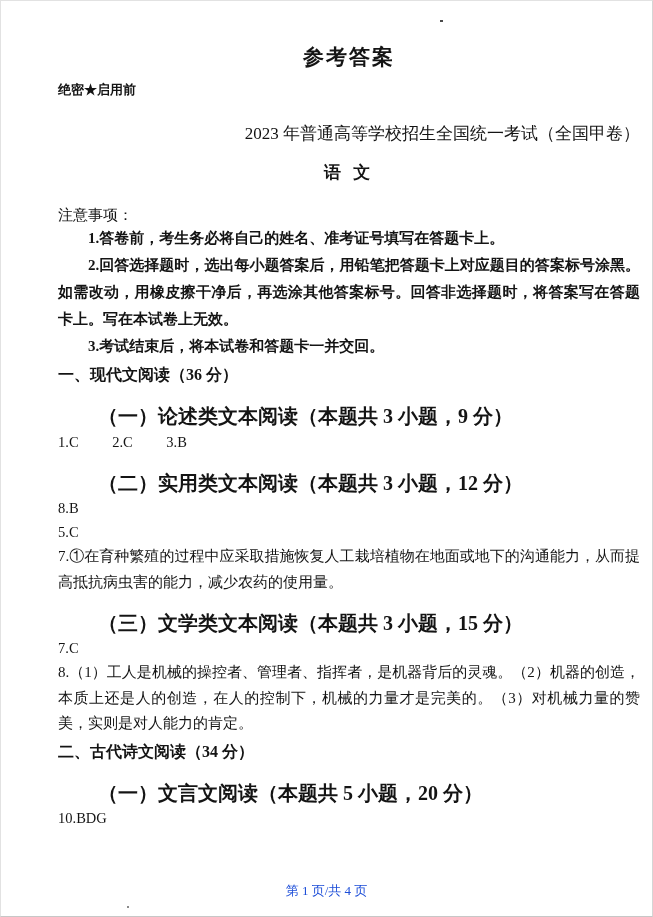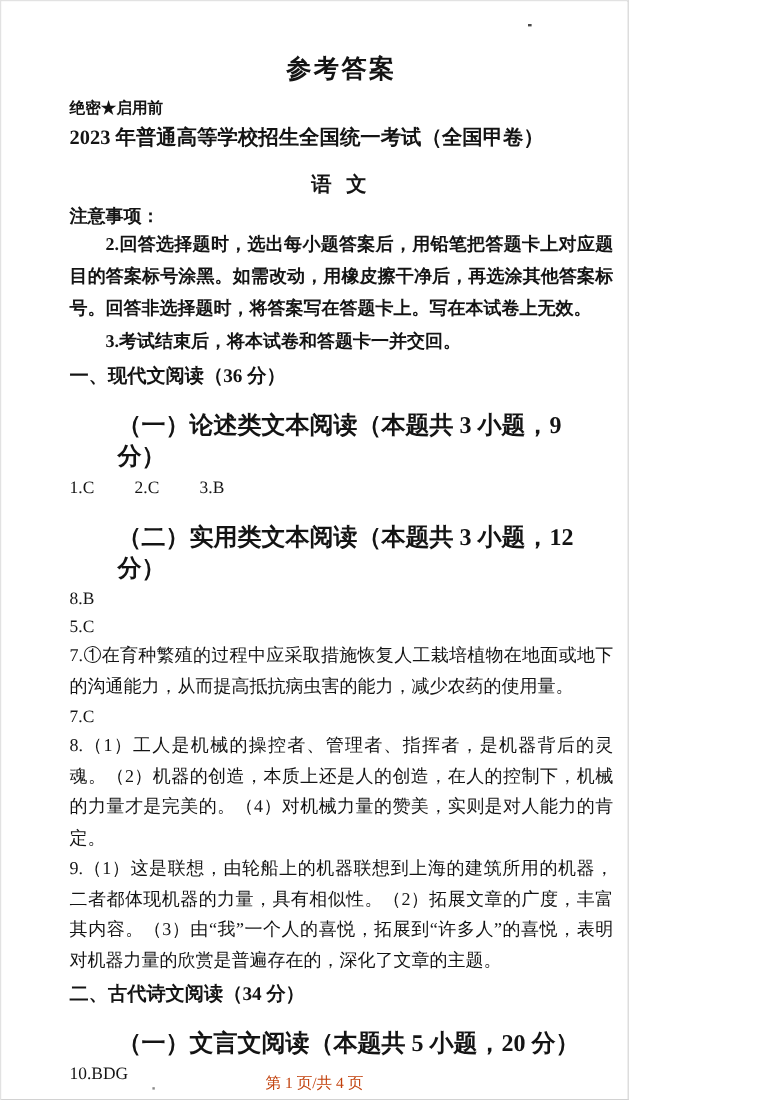--- a/index.html
+++ b/index.html
@@ -2,21 +2,21 @@
 <html><head>
 <meta charset="utf-8">
 <style>
   html, body {
     margin: 0;
     padding: 0;
     background: #ffffff;
   }
   .page {
     position: relative;
-    width: 524px;
+    width: 653px;
     height: 917px;
     box-sizing: border-box;
     background: #ffffff;
     border: 1px solid #e2e2e2;
     border-bottom-color: #c7c7c7;
     border-right-color: #d5d5d5;
     font-family: "Liberation Serif", "DejaVu Serif", serif;
     color: #141414;
     overflow: hidden;
   }
@@ -30,38 +30,38 @@
     line-height: 24px;
     letter-spacing: 2px;
   }
   .security {
     margin-top: 12px;
     font-size: 13px;
     font-weight: bold;
     line-height: 18px;
   }
   .exam-title {
-    margin-top: 4px;
-    text-align: left;
+    margin-top: 23px;
+    text-align: right;
     font-size: 17px;
-    font-weight: bold;
+    font-weight: normal;
     line-height: 24px;
   }
   .subject {
     margin-top: 16px;
     text-align: center;
     font-size: 17px;
     font-weight: bold;
     line-height: 22px;
     letter-spacing: 4px;
   }
   .notice-heading {
-    margin-top: 6px;
+    margin-top: 21px;
     font-size: 15px;
-    font-weight: bold;
+    font-weight: normal;
     line-height: 20px;
   }
   .notice-item {
     margin: 0;
     font-size: 15px;
     font-weight: bold;
     line-height: 27px;
     text-indent: 2em;
     text-align: justify;
   }
@@ -93,24 +93,24 @@
   .answer-para {
     margin: 0;
     font-size: 15px;
     line-height: 25.5px;
     text-align: justify;
   }
   .footer {
     position: absolute;
     left: 0;
     right: 0;
-    bottom: 4px;
+    bottom: 16px;
     text-align: center;
     font-size: 13px;
-    color: #c2410c;
+    color: #1d4ed8;
   }
   .speck-top {
     position: absolute;
     left: 439px;
     top: 19px;
     width: 3px;
     height: 2px;
     background: #4a4a4a;
   }
   .speck-bottom {
@@ -131,40 +131,41 @@
   <div class="content">
     <div class="doc-title">参考答案</div>
 
     <div class="security">绝密★启用前</div>
 
     <div class="exam-title">2023 年普通高等学校招生全国统一考试（全国甲卷）</div>
 
     <div class="subject">语 文</div>
 
     <div class="notice-heading">注意事项：</div>
+    <p class="notice-item">1.答卷前，考生务必将自己的姓名、准考证号填写在答题卡上。</p>
     <p class="notice-item">2.回答选择题时，选出每小题答案后，用铅笔把答题卡上对应题目的答案标号涂黑。如需改动，用橡皮擦干净后，再选涂其他答案标号。回答非选择题时，将答案写在答题卡上。写在本试卷上无效。</p>
     <p class="notice-item">3.考试结束后，将本试卷和答题卡一并交回。</p>
 
     <div class="sec-heading">一、现代文阅读（36 分）</div>
 
     <div class="sub-heading">（一）论述类文本阅读（本题共 3 小题，9 分）</div>
     <div class="answer-row">
       <span class="ans">1.C</span>
       <span class="ans">2.C</span>
       <span class="ans">3.B</span>
     </div>
 
     <div class="sub-heading">（二）实用类文本阅读（本题共 3 小题，12 分）</div>
     <div class="answer-short">8.B</div>
     <div class="answer-short">5.C</div>
     <p class="answer-para">7.①在育种繁殖的过程中应采取措施恢复人工栽培植物在地面或地下的沟通能力，从而提高抵抗病虫害的能力，减少农药的使用量。</p>
 
+    <div class="sub-heading">（三）文学类文本阅读（本题共 3 小题，15 分）</div>
     <div class="answer-short">7.C</div>
-    <p class="answer-para">8.（1）工人是机械的操控者、管理者、指挥者，是机器背后的灵魂。（2）机器的创造，本质上还是人的创造，在人的控制下，机械的力量才是完美的。（4）对机械力量的赞美，实则是对人能力的肯定。</p>
-    <p class="answer-para">9.（1）这是联想，由轮船上的机器联想到上海的建筑所用的机器，二者都体现机器的力量，具有相似性。（2）拓展文章的广度，丰富其内容。（3）由“我”一个人的喜悦，拓展到“许多人”的喜悦，表明对机器力量的欣赏是普遍存在的，深化了文章的主题。</p>
+    <p class="answer-para">8.（1）工人是机械的操控者、管理者、指挥者，是机器背后的灵魂。（2）机器的创造，本质上还是人的创造，在人的控制下，机械的力量才是完美的。（3）对机械力量的赞美，实则是对人能力的肯定。</p>
 
     <div class="sec-heading">二、古代诗文阅读（34 分）</div>
     <div class="sub-heading">（一）文言文阅读（本题共 5 小题，20 分）</div>
     <div class="answer-short">10.BDG</div>
   </div>
 
   <div class="footer">第 1 页/共 4 页</div>
   <div class="speck-bottom"></div>
 </div>
 

